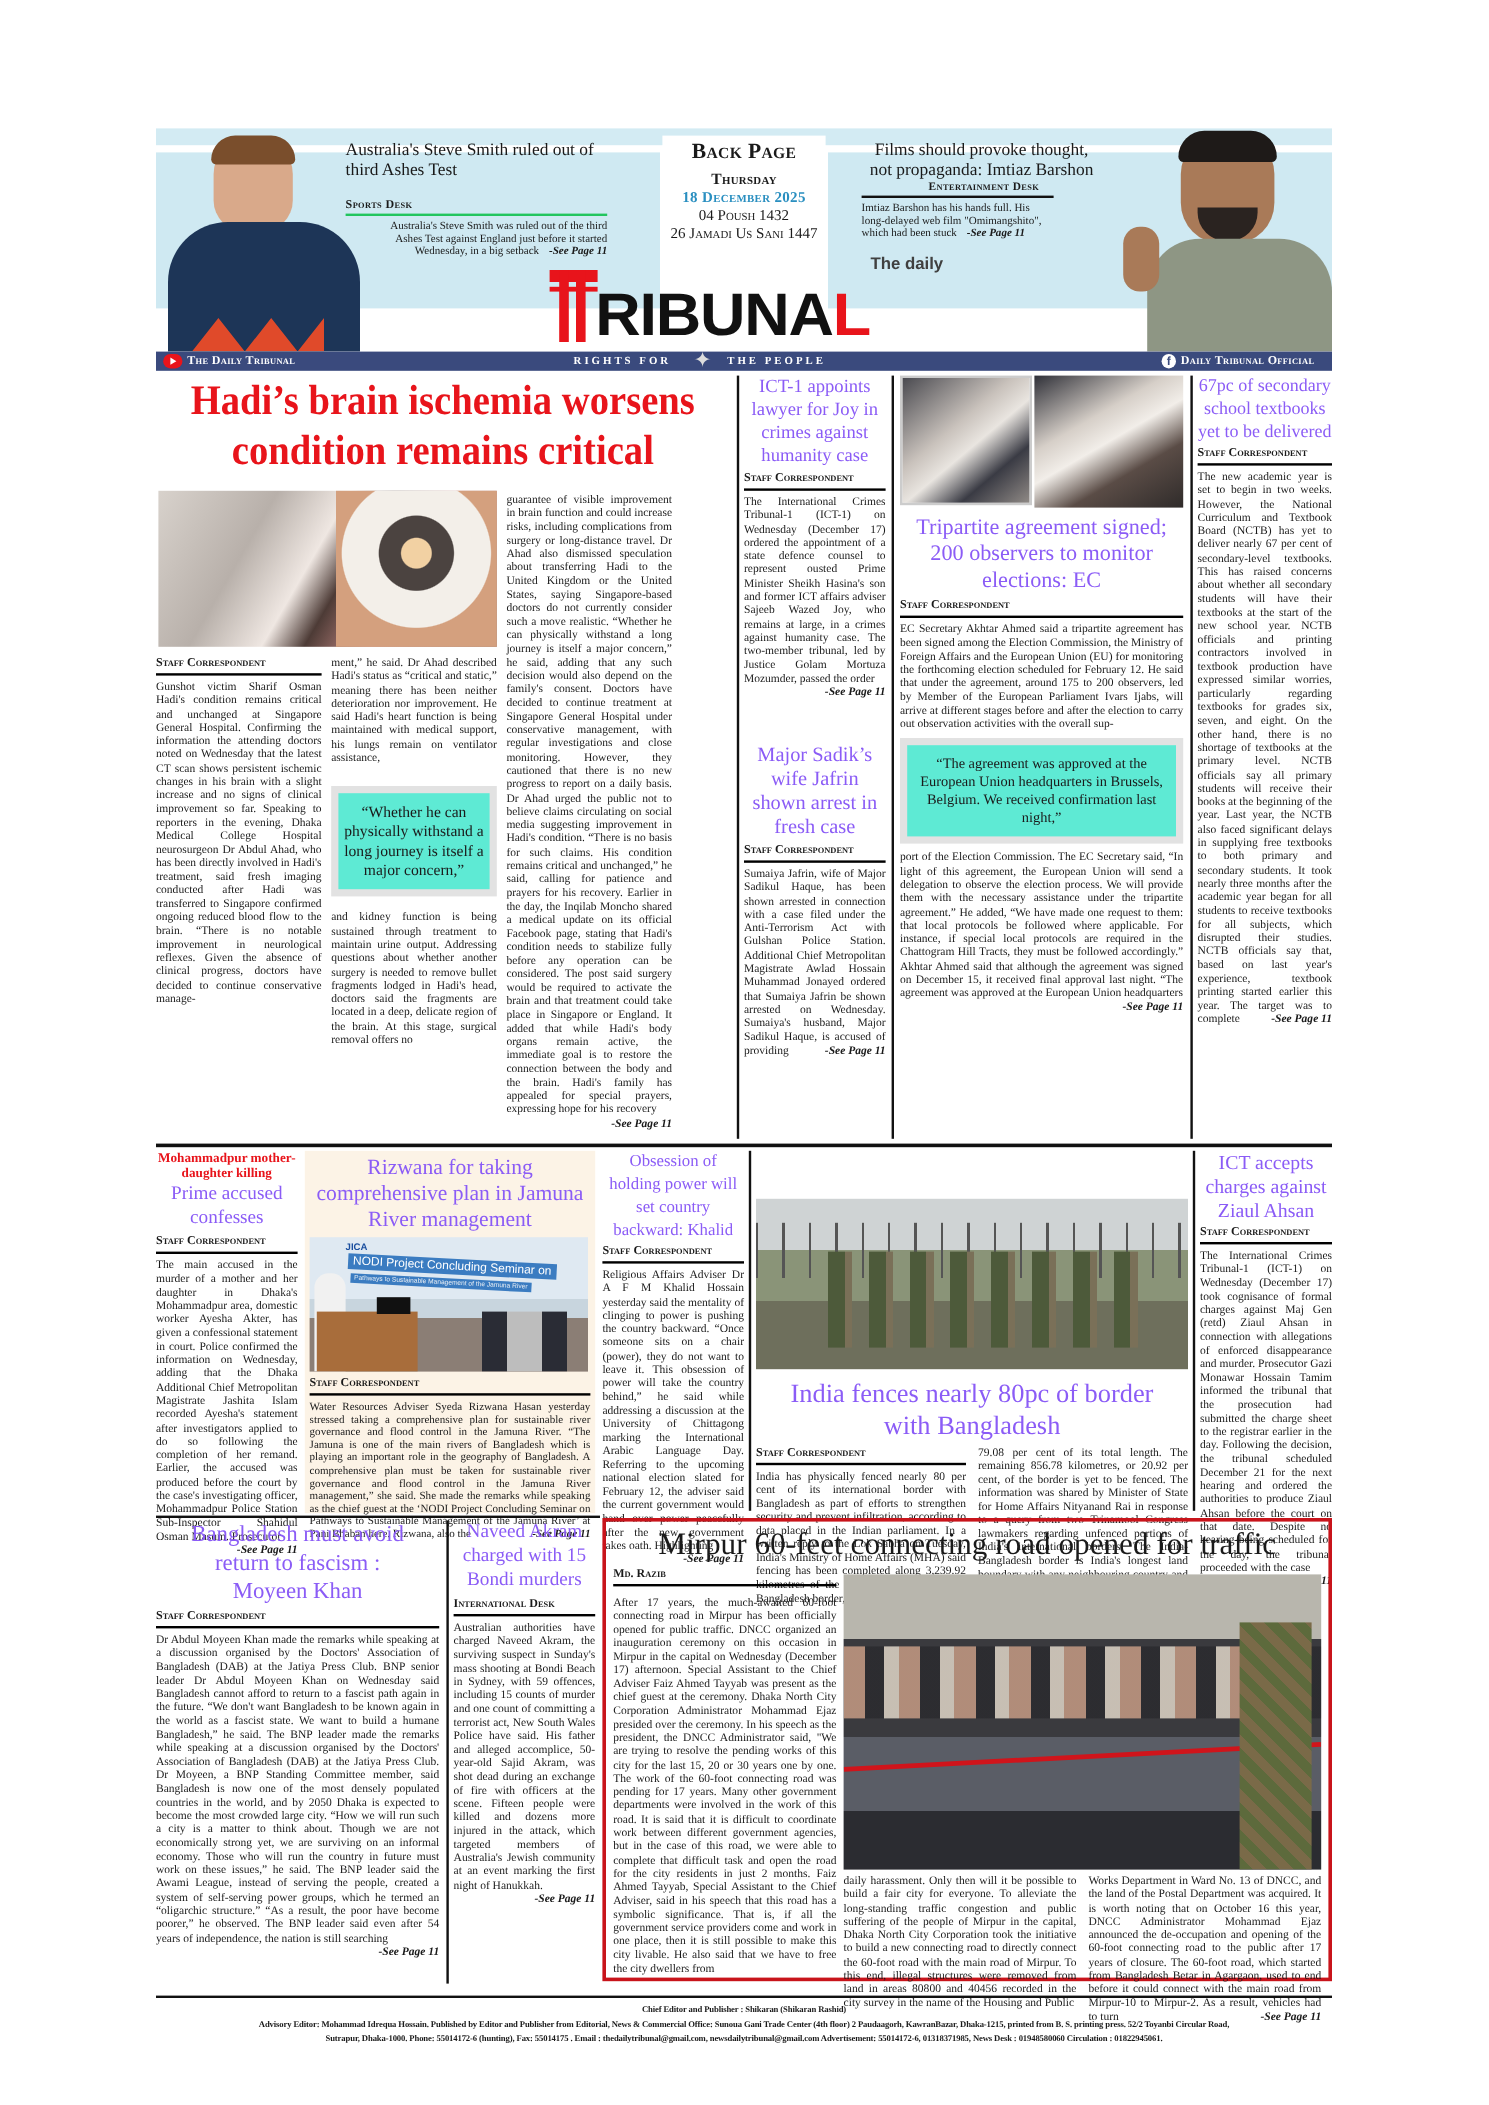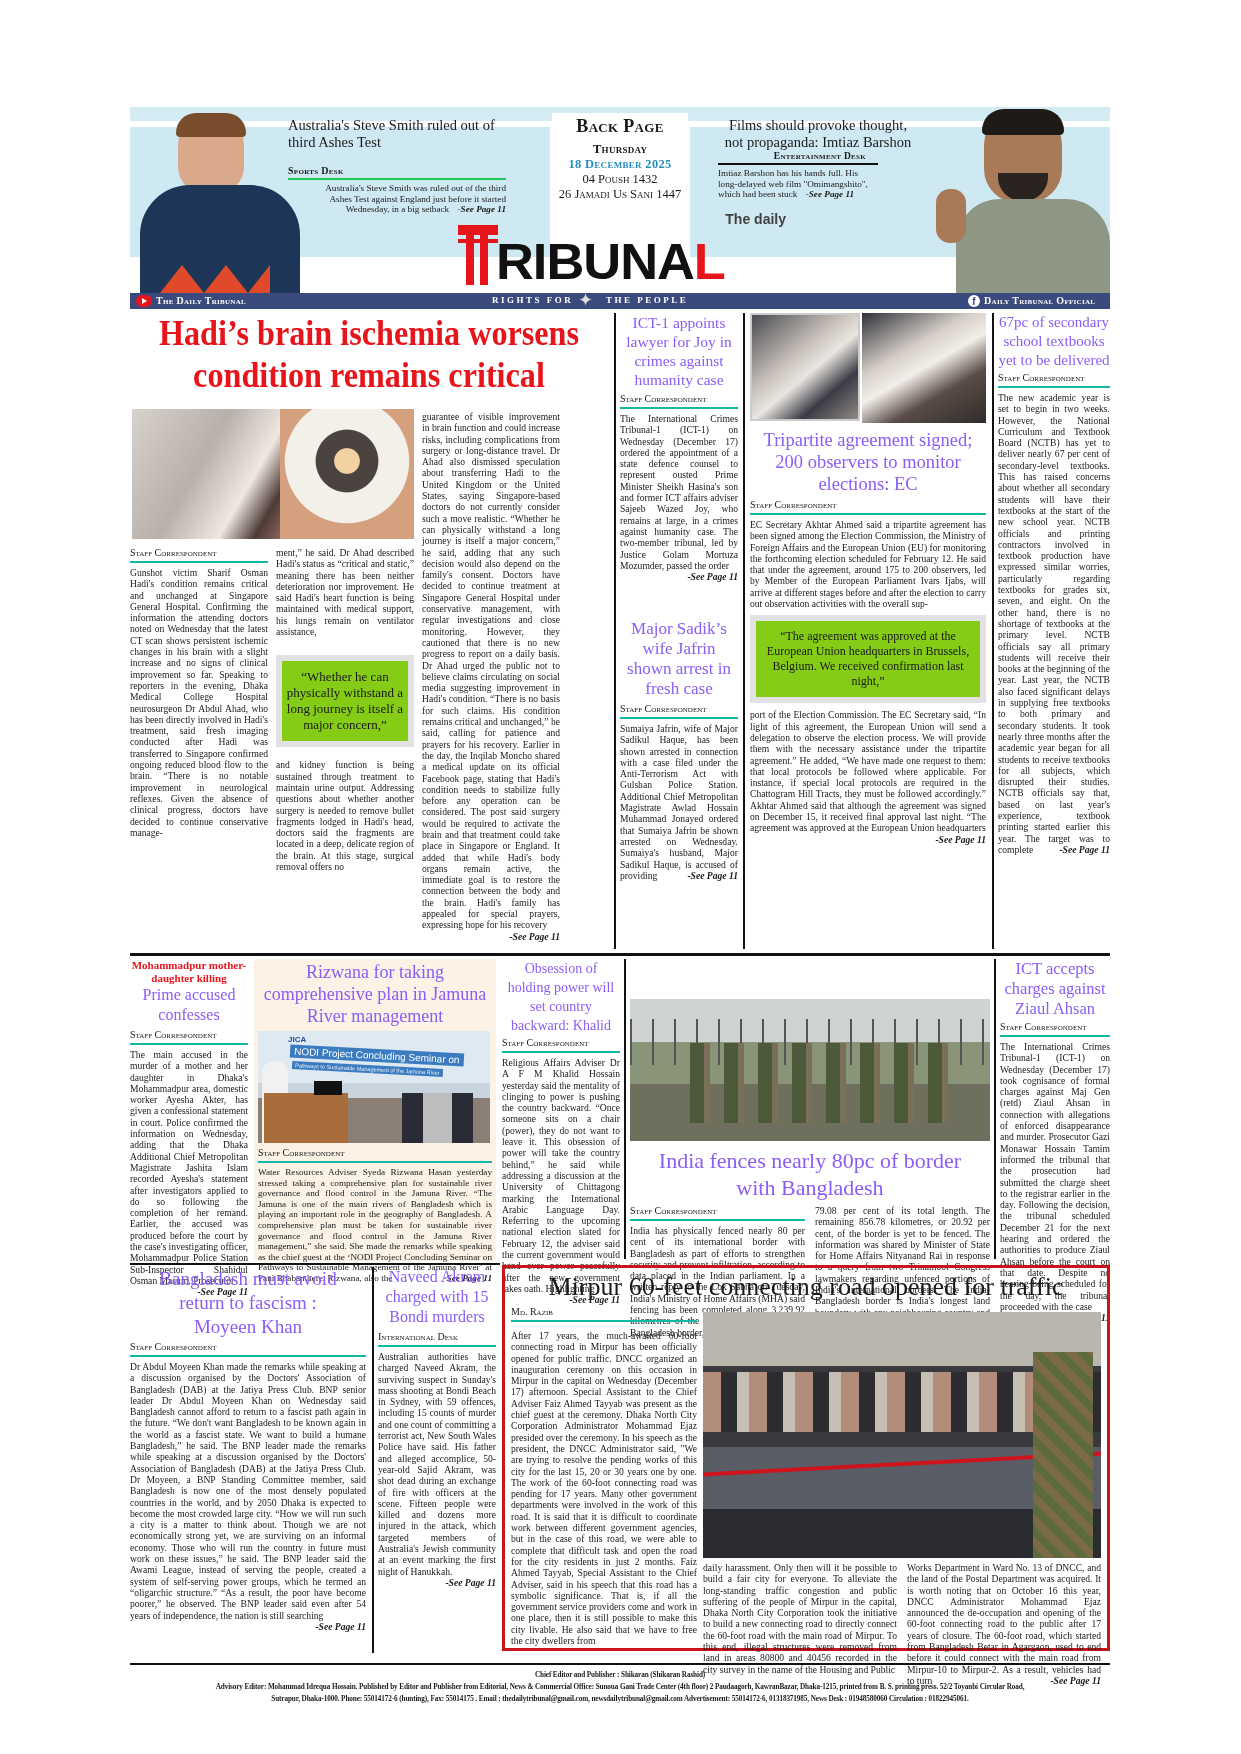--- a/index.html
+++ b/index.html
@@ -3,25 +3,25 @@
 <meta charset="utf-8">
 <style>
 *{box-sizing:border-box;margin:0;padding:0}
 html,body{width:1241px;height:1754px;background:#fff;overflow:hidden}
 body{font-family:"Liberation Serif","DejaVu Serif",serif;color:#1a1a1a;position:relative}
 .page{position:absolute;left:130px;top:107px;width:980px;height:1540px}
 .abs{position:absolute}
 .sc{font-variant:small-caps;font-weight:bold;letter-spacing:0.3px}
 .body{font-size:9.6px;line-height:11.3px;text-align:justify;hyphens:auto}
 .see{font-style:italic;font-weight:bold;float:right;margin-left:6px}
-.byline{font-size:10px;font-variant:small-caps;font-weight:normal;border-bottom:2px solid #14b8a6;padding-bottom:3px;margin-bottom:4px}
+.byline{font-size:10px;font-variant:small-caps;font-weight:bold;border-bottom:2px solid #000000;padding-bottom:3px;margin-bottom:4px}
 .hl{font-weight:normal;text-align:center;color:#8b5cf6}
 .photo{background:linear-gradient(135deg,#6b6f78,#a9adb5 40%,#3c4048 70%,#8d929a)}
 .quote{background:#e2e2e2;padding:6px}
-.quote div{background:#84cc16;text-align:center;font-size:14.5px;line-height:18px;padding:8px 4px}
+.quote div{background:#5eead4;text-align:center;font-size:14.5px;line-height:18px;padding:8px 4px}
 .vrule{position:absolute;width:2px;background:#111}
 .hrule{position:absolute;height:2px;background:#111}
 
 
 .topband{left:0;top:0;width:980px;height:14px;background:#d3ebf3}
 .bandL{left:0;top:20px;width:420px;height:130px;background:#cfe9f2}
 .bandR{left:560px;top:20px;width:420px;height:130px;background:#cfe9f2}
 .datebox{left:422px;top:6px;width:136px;height:110px;background:#fff;text-align:center}
 .navbar{left:0;top:186px;width:980px;height:16px;background:#3a4a7d;color:#fff;font-size:9px}
 .logo{left:320px;top:110px;width:360px;height:70px}
@@ -85,21 +85,21 @@
     <div style="position:absolute;left:62px;top:62px;width:50px;height:28px;border-radius:0 0 24px 24px;background:#2a2320;"></div>
     <div style="position:absolute;left:20px;top:88px;width:154px;height:94px;border-radius:44px 44px 0 0;background:#8e9684;"></div>
     <div style="position:absolute;left:0;top:78px;width:30px;height:54px;border-radius:14px;background:#a97a58;"></div>
   </div>
 
   <div class="abs navbar">
     <span style="position:absolute;left:6px;top:2px;width:16px;height:12px;background:#e8141b;border-radius:6px;">
       <span style="position:absolute;left:6px;top:3px;width:0;height:0;border-left:5px solid #fff;border-top:3px solid transparent;border-bottom:3px solid transparent;"></span>
     </span>
     <span class="sc" style="position:absolute;left:26px;top:2px;font-size:10px;">The Daily Tribunal</span>
-    <span style="position:absolute;left:362px;top:2px;letter-spacing:2.5px;font-weight:bold;">RIGHTS FOR</span>
+    <span style="position:absolute;left:348px;top:2px;letter-spacing:2.5px;font-weight:bold;">RIGHTS FOR</span>
     <span style="position:absolute;left:448px;top:-4px;font-size:18px;color:#ddd;">✦</span>
     <span style="position:absolute;left:476px;top:2px;letter-spacing:2.5px;font-weight:bold;">THE PEOPLE</span>
     <span style="position:absolute;left:838px;top:2px;width:12px;height:12px;border-radius:50%;background:#fff;color:#3a4a7d;font-size:10px;font-weight:bold;text-align:center;line-height:13px;font-family:'Liberation Sans',sans-serif;">f</span>
     <span class="sc" style="position:absolute;left:854px;top:2px;font-size:10px;">Daily Tribunal Official</span>
   </div>
 
   <div class="abs" style="left:0;top:206px;width:478px;height:636px;">
     <div style="font-family:'Liberation Serif',serif;font-weight:bold;color:#e8141b;text-align:center;font-size:35px;line-height:42px;transform:scaleX(0.92);">
       <div>Hadi’s brain ischemia worsens</div>
       <div>condition remains critical</div>

